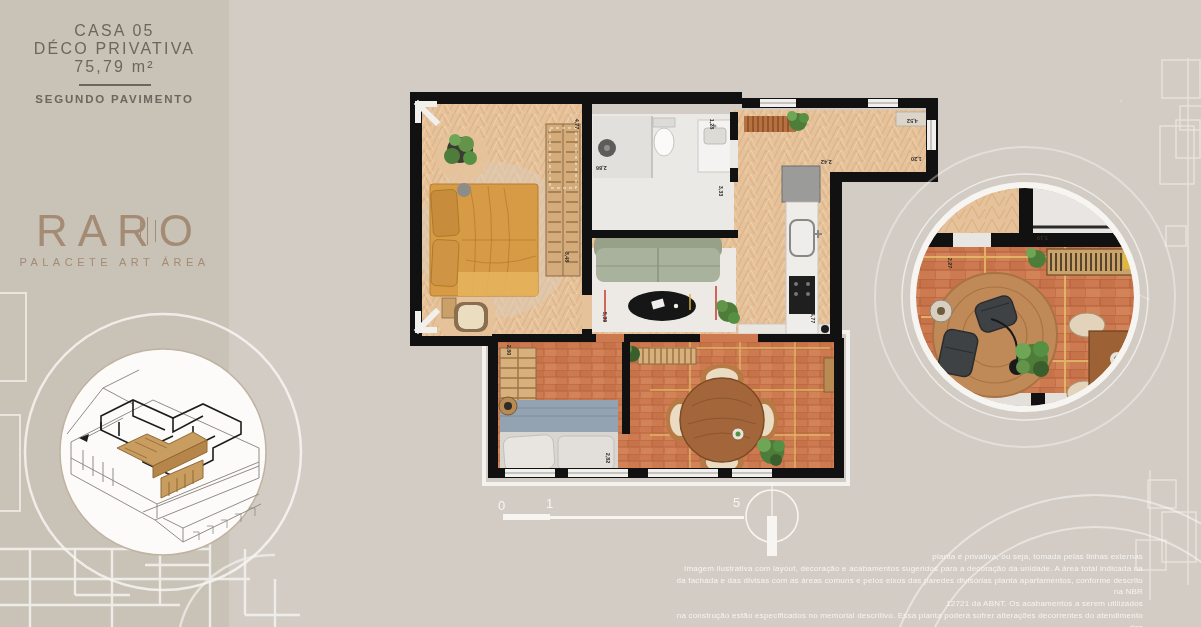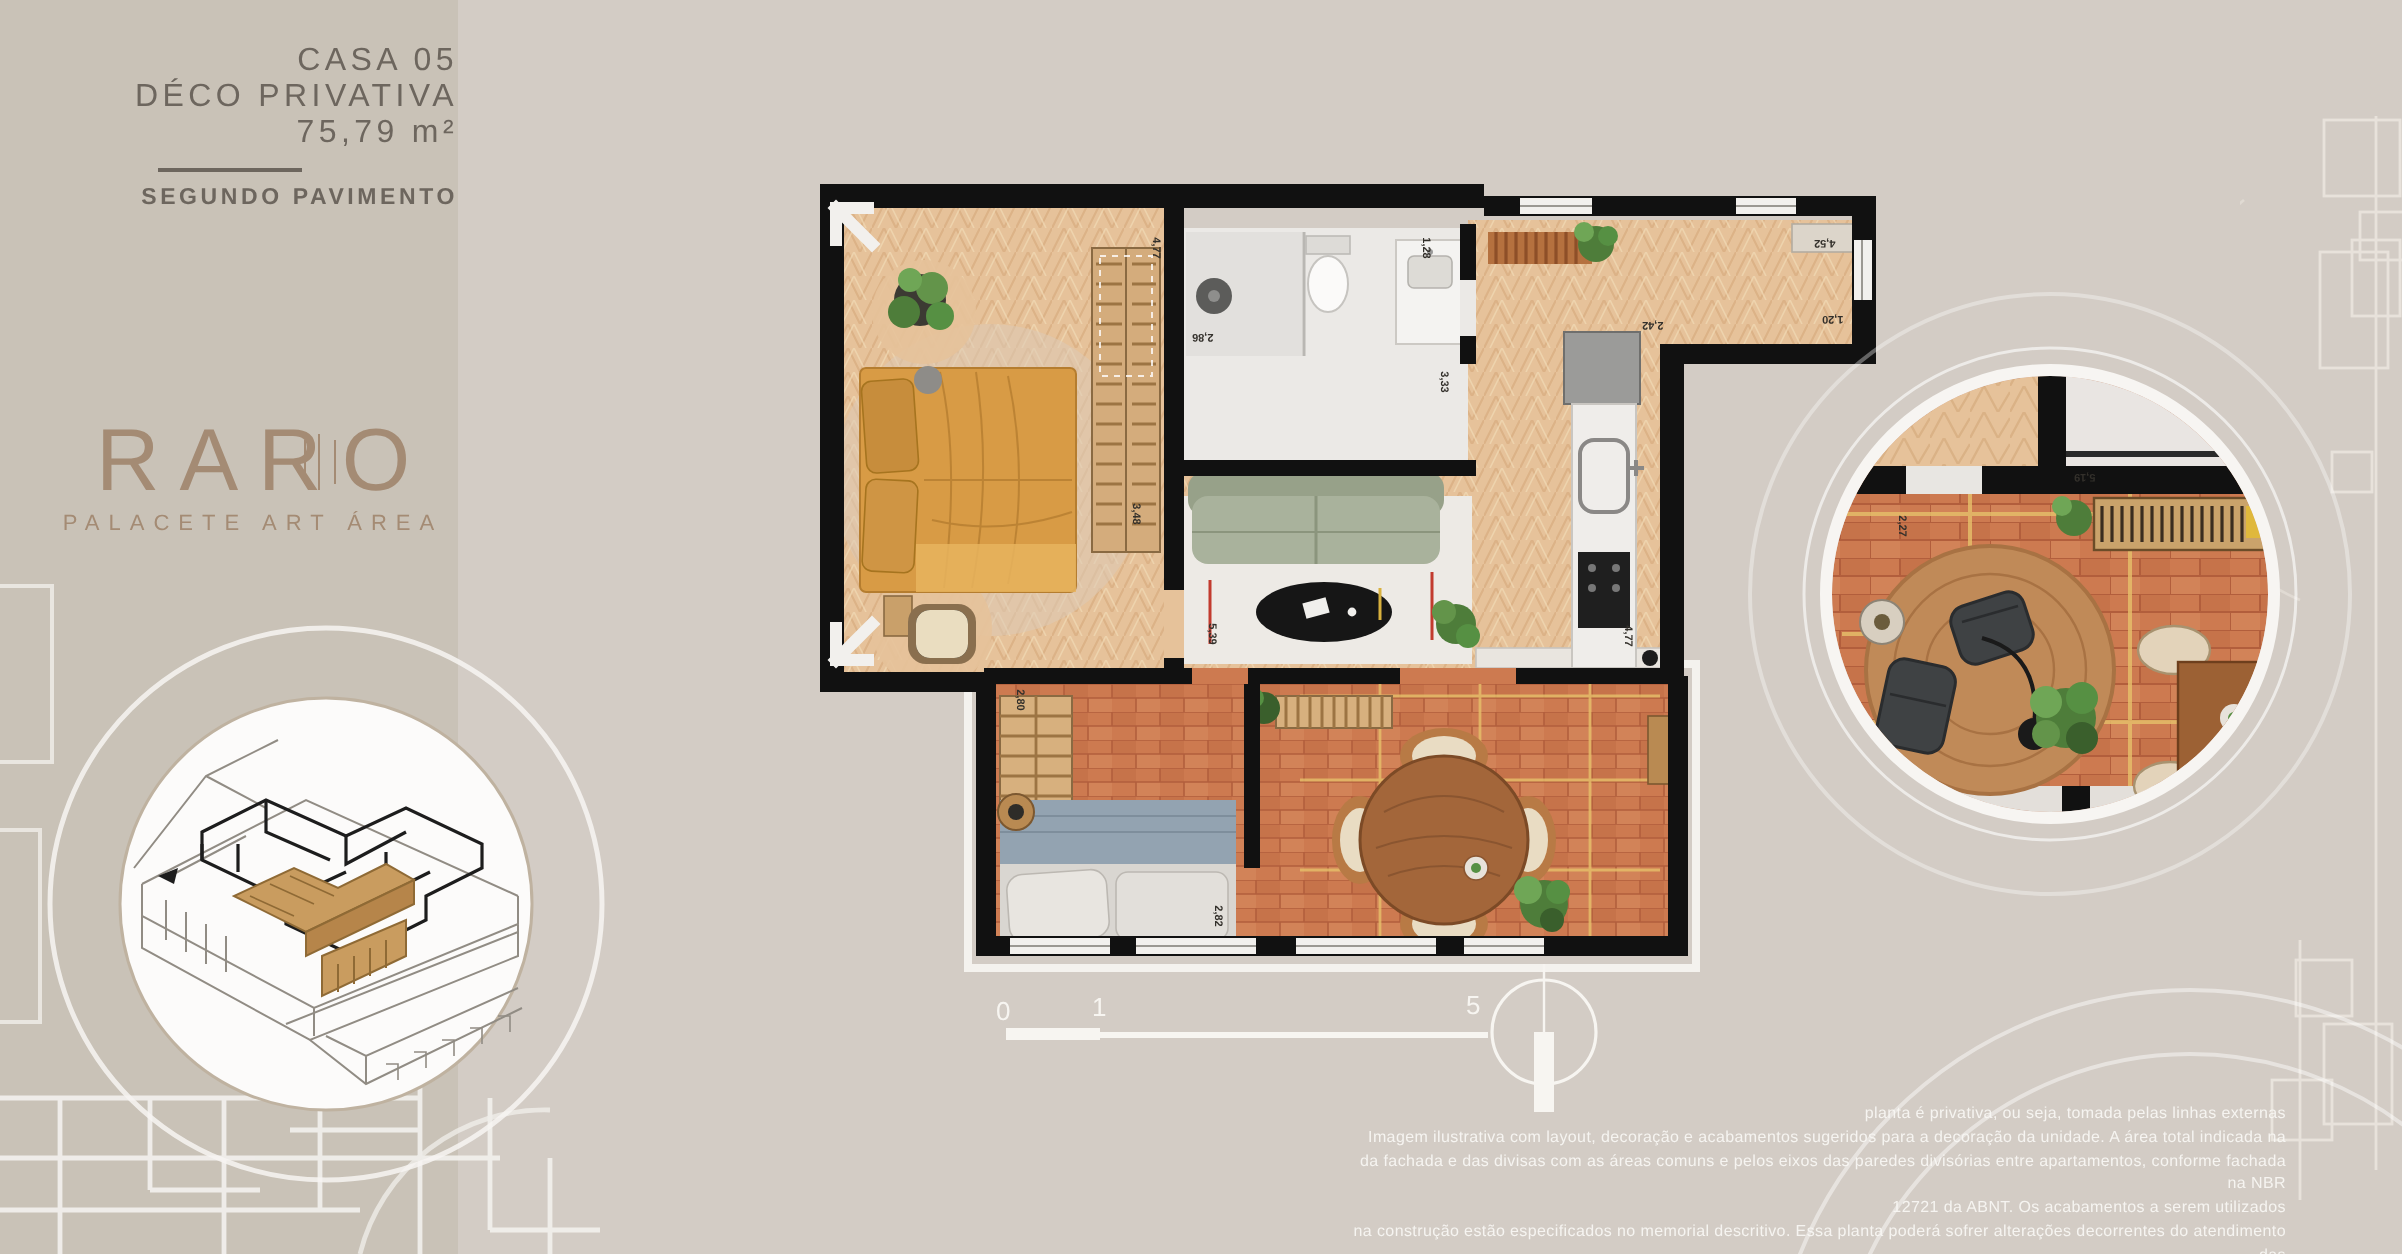--- a/index.html
+++ b/index.html
@@ -1,23 +1,23 @@
 <!DOCTYPE html>
 <html><head>
 <meta charset="utf-8">
 <style>
   html,body{margin:0;padding:0;}
   body{width:1201px;height:627px;overflow:hidden;font-family:"Liberation Sans",sans-serif;}
   .stage{position:relative;width:1201px;height:627px;background:#d3ccc5;}
   .sidebar{position:absolute;left:0;top:0;width:229px;height:627px;background:#c9c2b7;}
-  .unit-info{position:absolute;left:0;top:22px;width:229px;text-align:right;color:#6d665e;}
+  .unit-info{position:absolute;left:0;top:22px;width:229px;text-align:center;color:#6d665e;}
   .unit-info .ln{font-size:16px;font-weight:300;letter-spacing:2.2px;line-height:18px;}
   .unit-info .divider{width:72px;height:2px;background:#6d665e;margin:8px auto 7px auto;}
   .unit-info .floor{font-size:11.5px;font-weight:700;letter-spacing:1.8px;}
-  .brand{position:absolute;left:12px;top:208px;width:229px;text-align:center;color:#a48b74;}
+  .brand{position:absolute;left:0;top:208px;width:229px;text-align:center;color:#a48b74;}
   .brand-name{font-size:44px;font-weight:200;letter-spacing:10px;line-height:46px;text-indent:10px;}
   .brand-tagline{font-size:11px;font-weight:300;letter-spacing:4.5px;margin-top:2px;}
   .brand-motif{position:absolute;left:140px;top:12px;width:14px;height:22px;border-left:1px solid #a48b74;border-right:1px solid #a48b74;}
   .brand-motif:before{content:"";position:absolute;left:6px;top:-3px;bottom:-3px;width:1px;background:#a48b74;}
   .dim{position:absolute;font-size:5.5px;font-weight:bold;color:#33302b;white-space:nowrap;transform-origin:center center;}
   .scale-label{position:absolute;color:#f7f5f1;font-size:13px;font-weight:300;letter-spacing:1px;}
   .scale-bar{position:absolute;left:503px;top:516px;width:241px;height:3px;background:#f7f5f1;}
   .scale-seg{position:absolute;left:503px;top:514px;width:47px;height:6px;background:#f7f5f1;}
   .disclaimer{position:absolute;right:58px;top:551px;width:470px;text-align:right;
     color:rgba(249,247,244,.92);font-size:8px;line-height:11.8px;font-weight:300;letter-spacing:.2px;}
@@ -426,19 +426,19 @@
 
   <svg style="left:738px;top:478px" width="70" height="82" viewBox="0 0 70 82">
     <circle cx="34" cy="38" r="26" fill="none" stroke="#f7f5f1" stroke-width="1.6"></circle>
     <path d="M34 4 V78" stroke="#f7f5f1" stroke-width="1.2"></path>
     <rect x="29" y="38" width="10" height="40" fill="#f7f5f1"></rect>
   </svg>
 
   <div class="disclaimer">
     <div>planta é privativa, ou seja, tomada pelas linhas externas</div>
     <div>Imagem ilustrativa com layout, decoração e acabamentos sugeridos para a decoração da unidade. A área total indicada na</div>
-    <div>da fachada e das divisas com as áreas comuns e pelos eixos das paredes divisórias entre apartamentos, conforme fachada na NBR</div>
+    <div>da fachada e das divisas com as áreas comuns e pelos eixos das paredes divisórias planta apartamentos, conforme descrito na NBR</div>
     <div>12721 da ABNT. Os acabamentos a serem utilizados</div>
     <div>na construção estão especificados no memorial descritivo. Essa planta poderá sofrer alterações decorrentes do atendimento das</div>
 
   </div>
 
 </div>
 
 </body></html>

